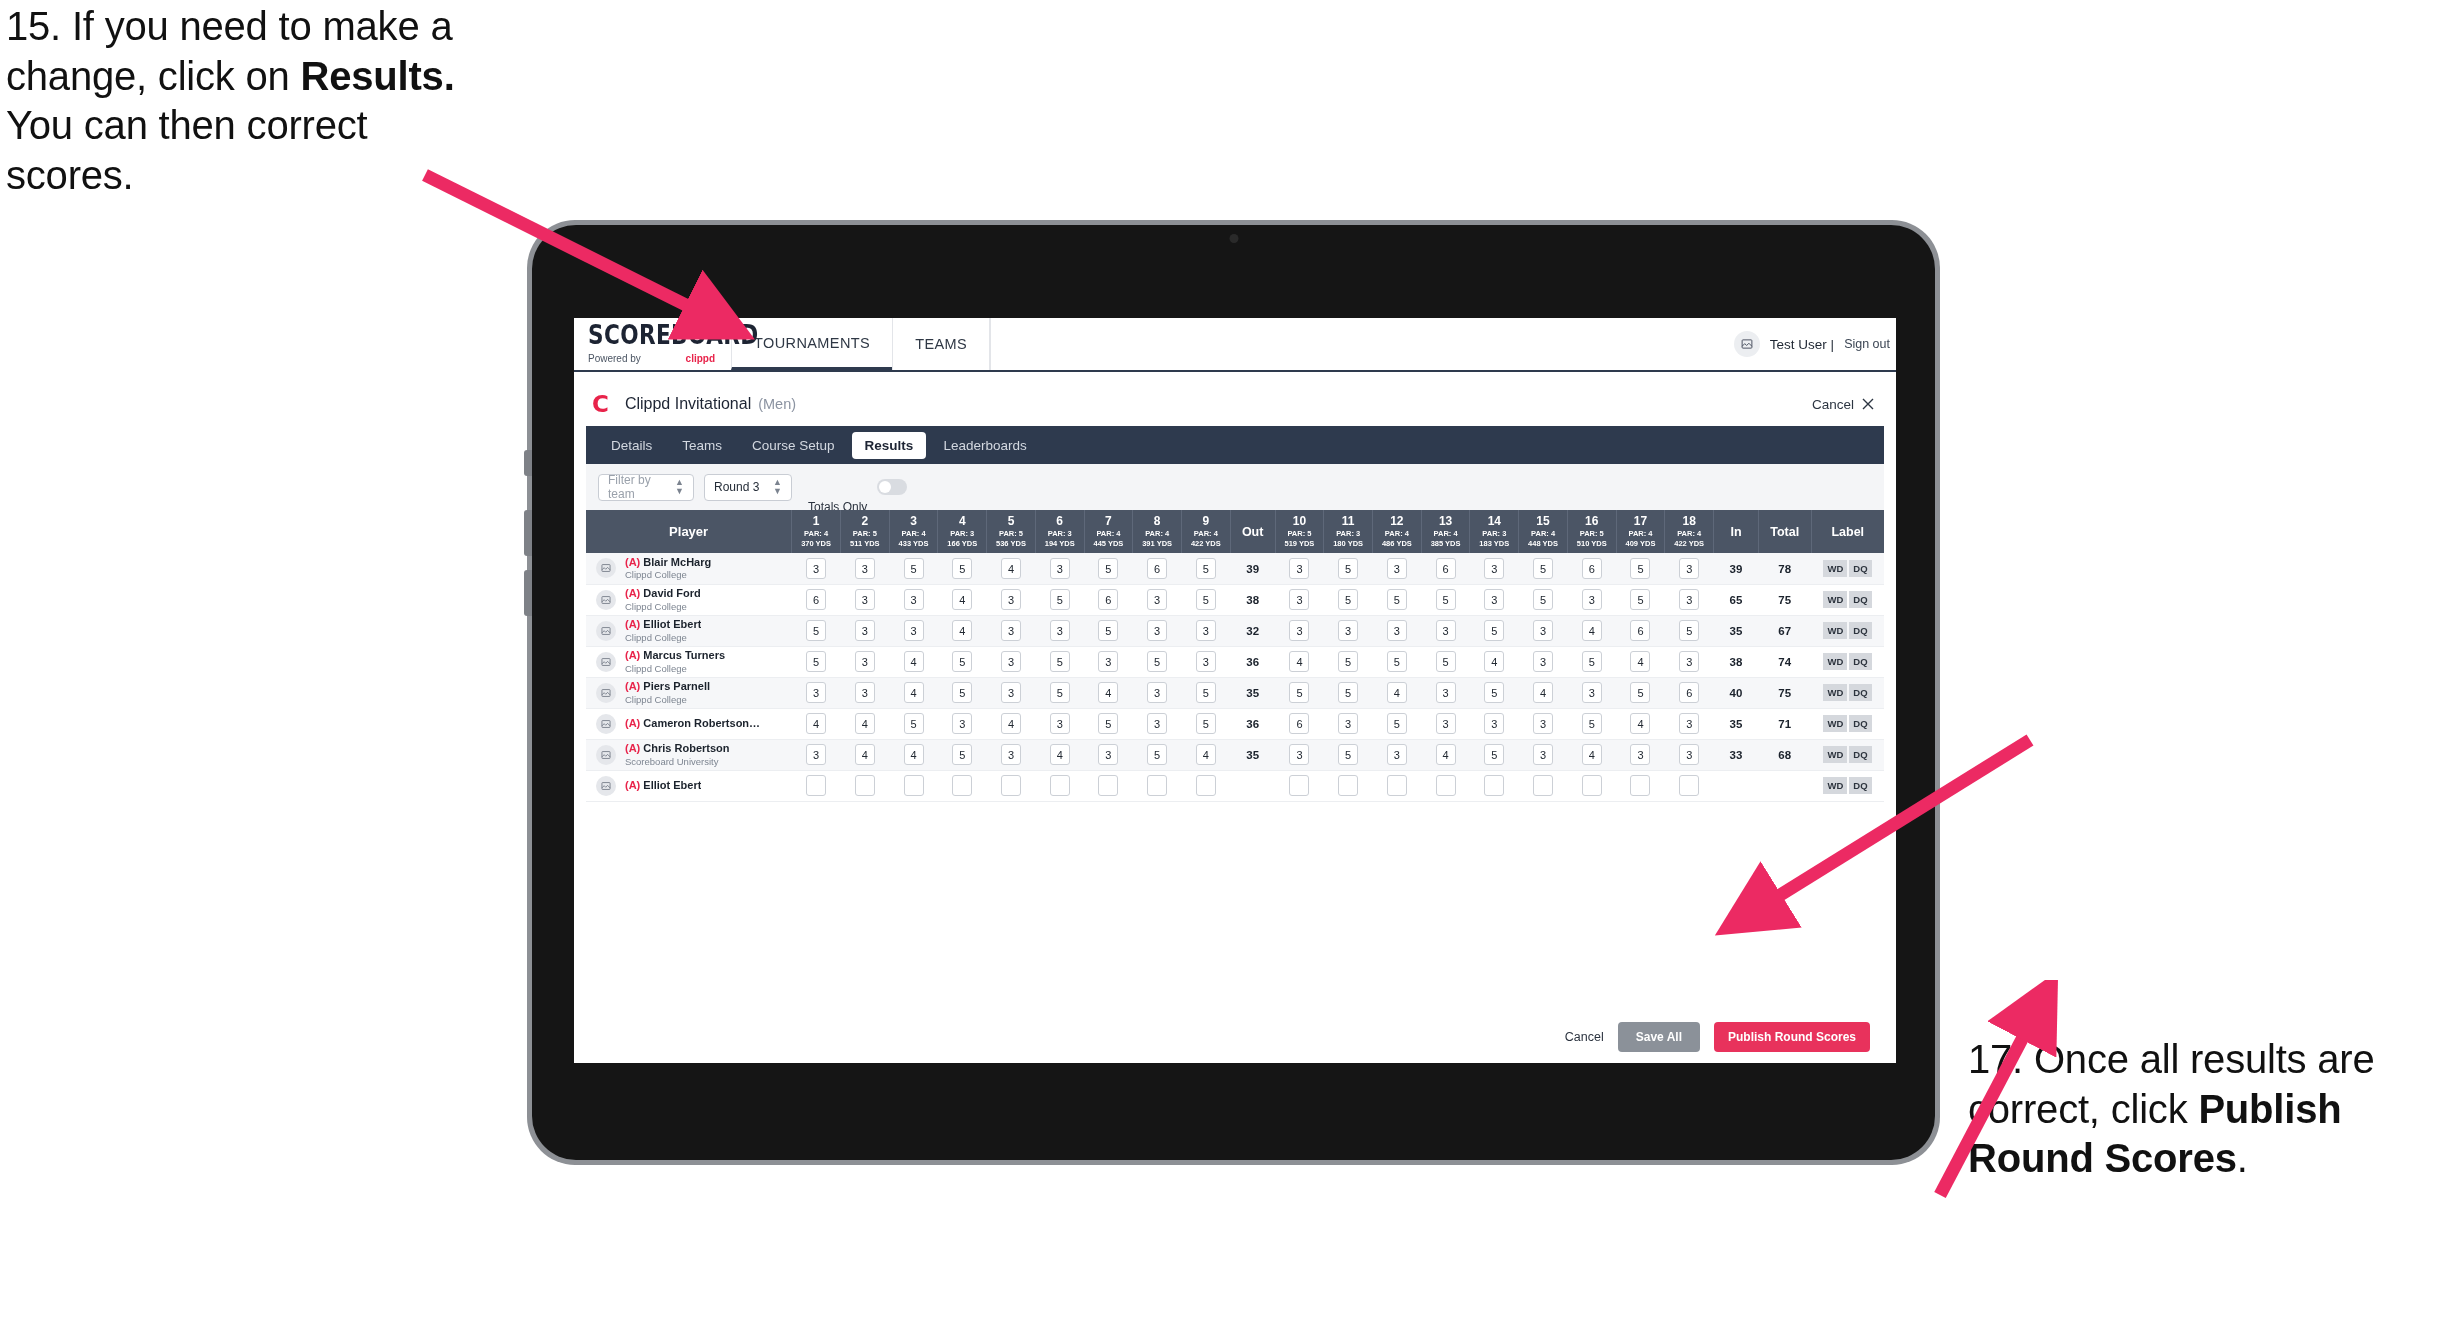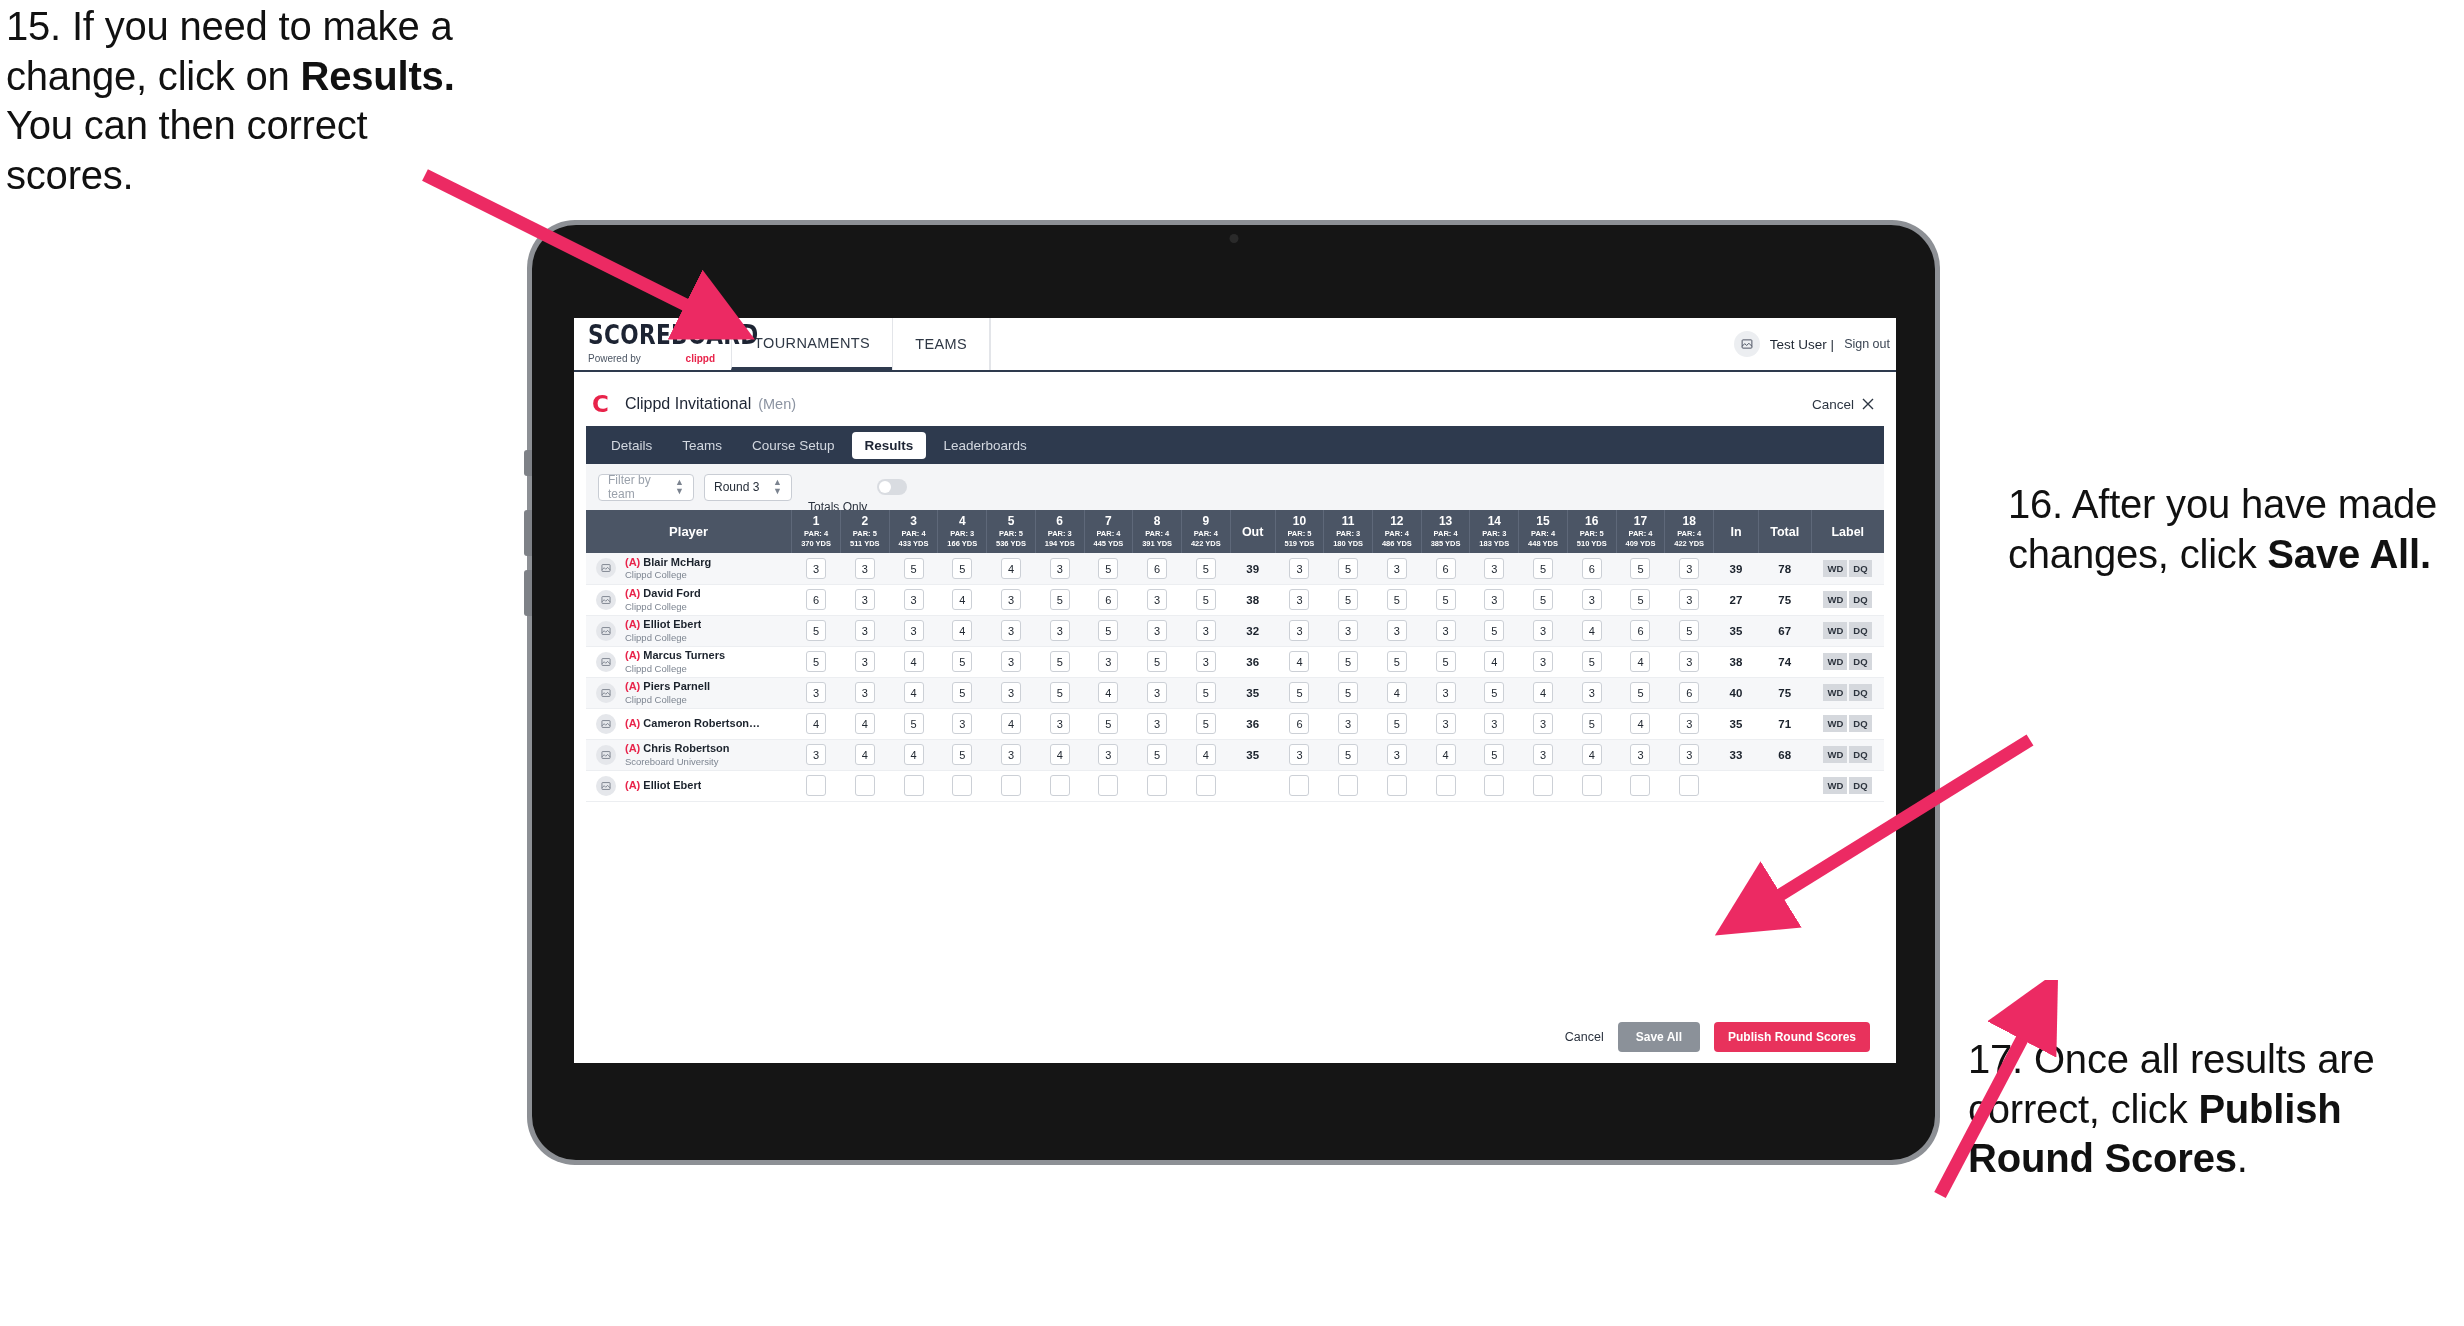--- a/index.html
+++ b/index.html
@@ -227,24 +227,20 @@
 </head>
 <body>
 
 <div id="root">
 
   <div class="annot" id="annot-15">
     <span>15.</span>
     <span>If you need to make a change, click on </span><b>Results.</b><span> You can then correct scores.</span>
   </div>
 
-  <div class="annot" id="annot-16">
-    <span>16.</span>
-    <span>After you have made changes, click </span><b>Save All.</b>
-  </div>
 
   <div class="annot" id="annot-17">
     <span>17.</span>
     <span>Once all results are correct, click </span><b>Publish Round Scores</b><span>.</span>
   </div>
 
   <div id="tablet">
     <div id="tablet-inner">
       <div id="tablet-cam"></div>
       <div class="side-btn" style="top:225px;height:26px;"></div>
@@ -559,21 +555,21 @@
                 </td>
                 <td>
                   <div class="score-box">3</div>
                 </td>
                 <td>
                   <div class="score-box">5</div>
                 </td>
                 <td>
                   <div class="score-box">3</div>
                 </td>
-                <td class="sum">27</td>
+                <td class="sum">65</td>
                 <td class="sum">75</td>
                 <td>
                   <div class="lbl-wrap">
                     <span class="lbl-chip">WD</span>
                     <span class="lbl-chip">DQ</span>
                   </div>
                 </td>
               </tr>
               <tr>
                 <td>

